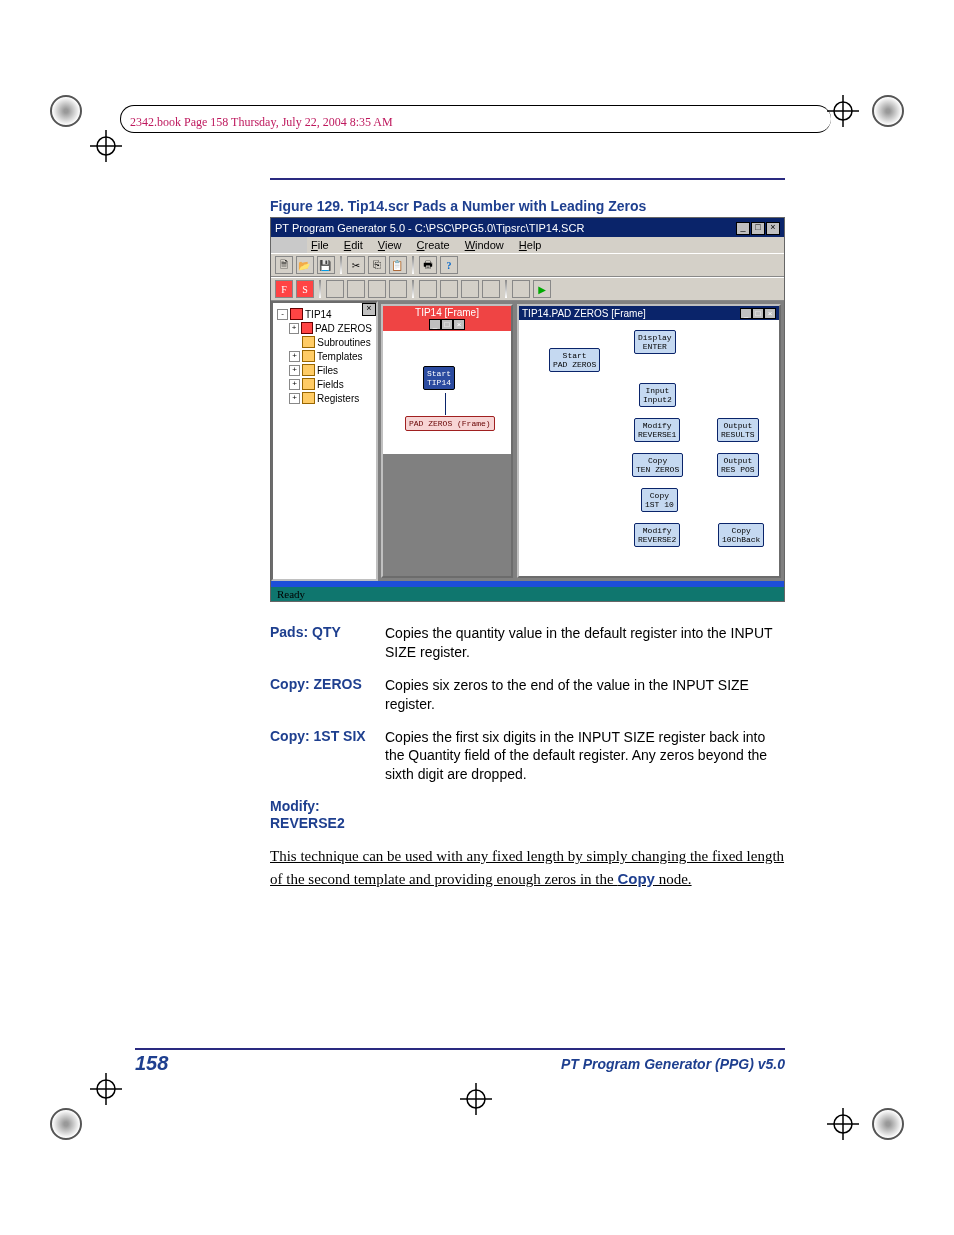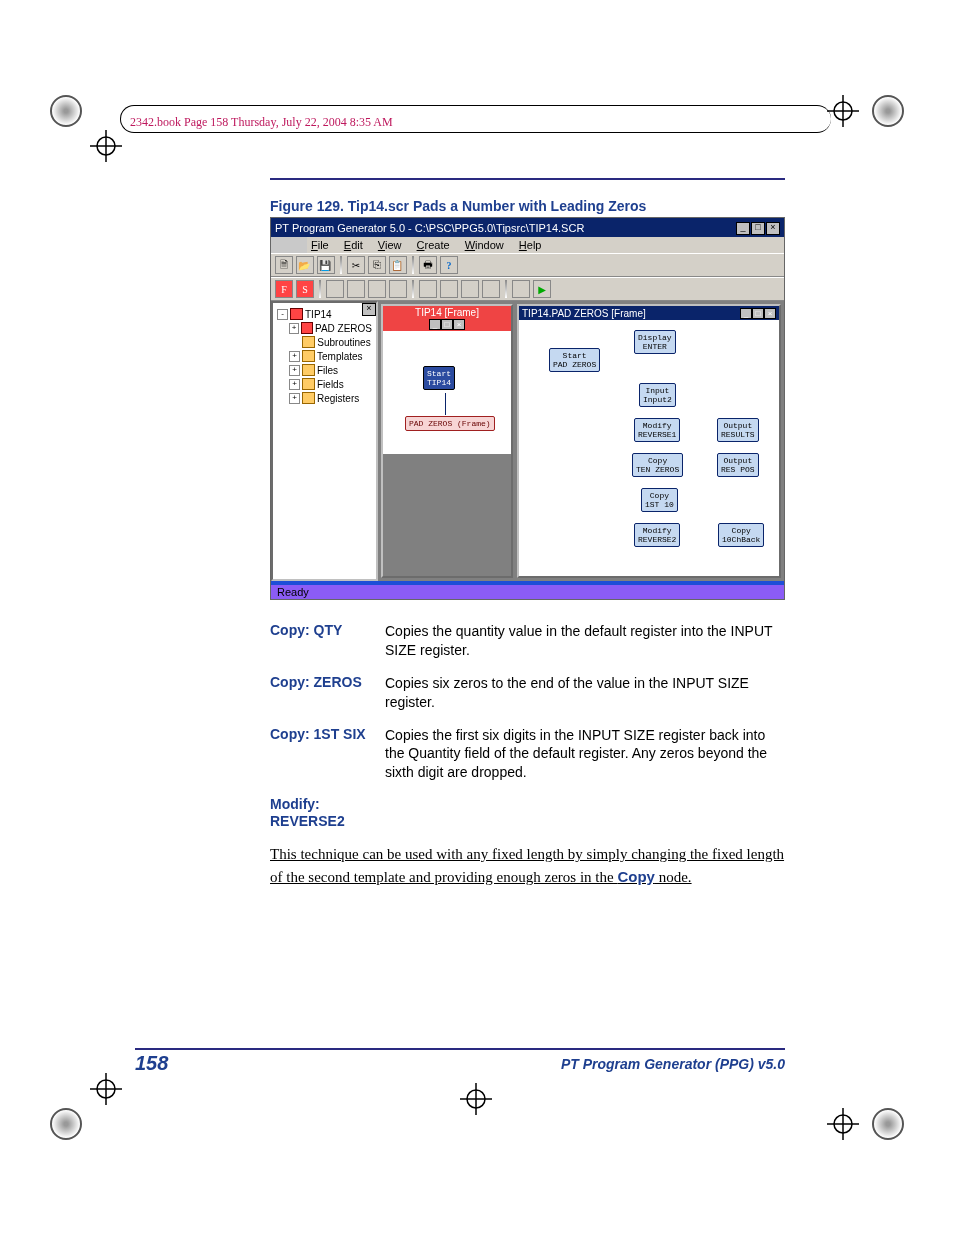--- a/index.html
+++ b/index.html
@@ -53,21 +53,21 @@
   .ticn{display:inline-block;width:11px;height:10px;background:#fc6;border:1px solid #960;}
   .ricn{display:inline-block;width:11px;height:10px;background:#f44;border:1px solid #600;}
   .mdi{flex:1;display:flex;gap:4px;padding:3px;}
   .win{background:#fff;border:2px outset #c0c0c0;display:flex;flex-direction:column;}
   .win .wtitle{background:#0a246a;color:#fff;font-size:10px;font-family:Tahoma,Arial,sans-serif;padding:1px 3px;display:flex;justify-content:space-between;align-items:center;}
   .win.inactive .wtitle{background:#ef4444;flex-direction:column;}
   .win .wbody{flex:1;background:#fff;position:relative;overflow:hidden;}
   .dotbg{background-image:radial-gradient(#bbb 0.6px, transparent 0.6px);background-size:8px 8px;}
   .node{position:absolute;border:1px solid #0a246a;background:#c5d9f1;font-size:8px;font-family:Liberation Mono, monospace;text-align:center;padding:2px 3px;border-radius:2px;line-height:9px;white-space:nowrap;}
   .node.red{border-color:#a02020;color:#600;}
-  .statusbar{background:#8b5cf6;border-top:4px solid #1d4ed8;font-size:11px;font-family:Liberation Sans, sans-serif;padding:1px 6px;color:#000;}
+  .statusbar{background:#0f766e;border-top:6px solid #1d4ed8;font-size:11px;font-family:Liberation Serif, serif;padding:1px 6px;color:#000;}
   .deftable{margin-top:22px;font-family:Arial,Helvetica,sans-serif;font-size:14px;width:100%;}
   .deftable .row{display:flex;margin-bottom:14px;}
   .deftable .term{width:115px;color:#1e3f8f;font-weight:bold;flex-shrink:0;line-height:1.2;}
   .deftable .def{flex:1;color:#000;line-height:1.35;}
   .bodytext{font-family:Georgia, "Times New Roman", serif;font-size:15px;line-height:1.45;text-decoration:underline;}
   .bodytext b{font-family:Arial,Helvetica,sans-serif;color:#1e3f8f;}
   .footer{position:absolute;left:135px;width:650px;bottom:160px;border-top:2px solid #2a2a80;display:flex;justify-content:space-between;align-items:center;padding-top:2px;}
   .pagenum{font-family:Arial,Helvetica,sans-serif;font-size:20px;font-weight:bold;font-style:italic;color:#1e3f8f;text-align:center;}
   .foottitle{font-family:Arial,Helvetica,sans-serif;font-size:14px;font-weight:bold;font-style:italic;color:#1e3f8f;}
   .arrow-line{position:absolute;background:#0a246a;}
@@ -222,21 +222,21 @@
             <div class="node" style="top:203px;left:199px;">Copy<br>10ChBack</div>
           </div>
         </div>
       </div>
     </div>
     <div class="statusbar"><span>Ready</span></div>
   </div>
 
   <div class="deftable">
     <div class="row">
-      <div class="term">Copy: QTY</div>
+      <div class="term">Pads: QTY</div>
       <div class="def">Copies the quantity value in the default register into the INPUT SIZE register.</div>
     </div>
     <div class="row">
       <div class="term">Copy: ZEROS</div>
       <div class="def">Copies six zeros to the end of the value in the INPUT SIZE register.</div>
     </div>
     <div class="row">
       <div class="term">Copy: 1ST SIX</div>
       <div class="def">Copies the first six digits in the INPUT SIZE register back into the Quantity field of the default register. Any zeros beyond the sixth digit are dropped.</div>
     </div>

